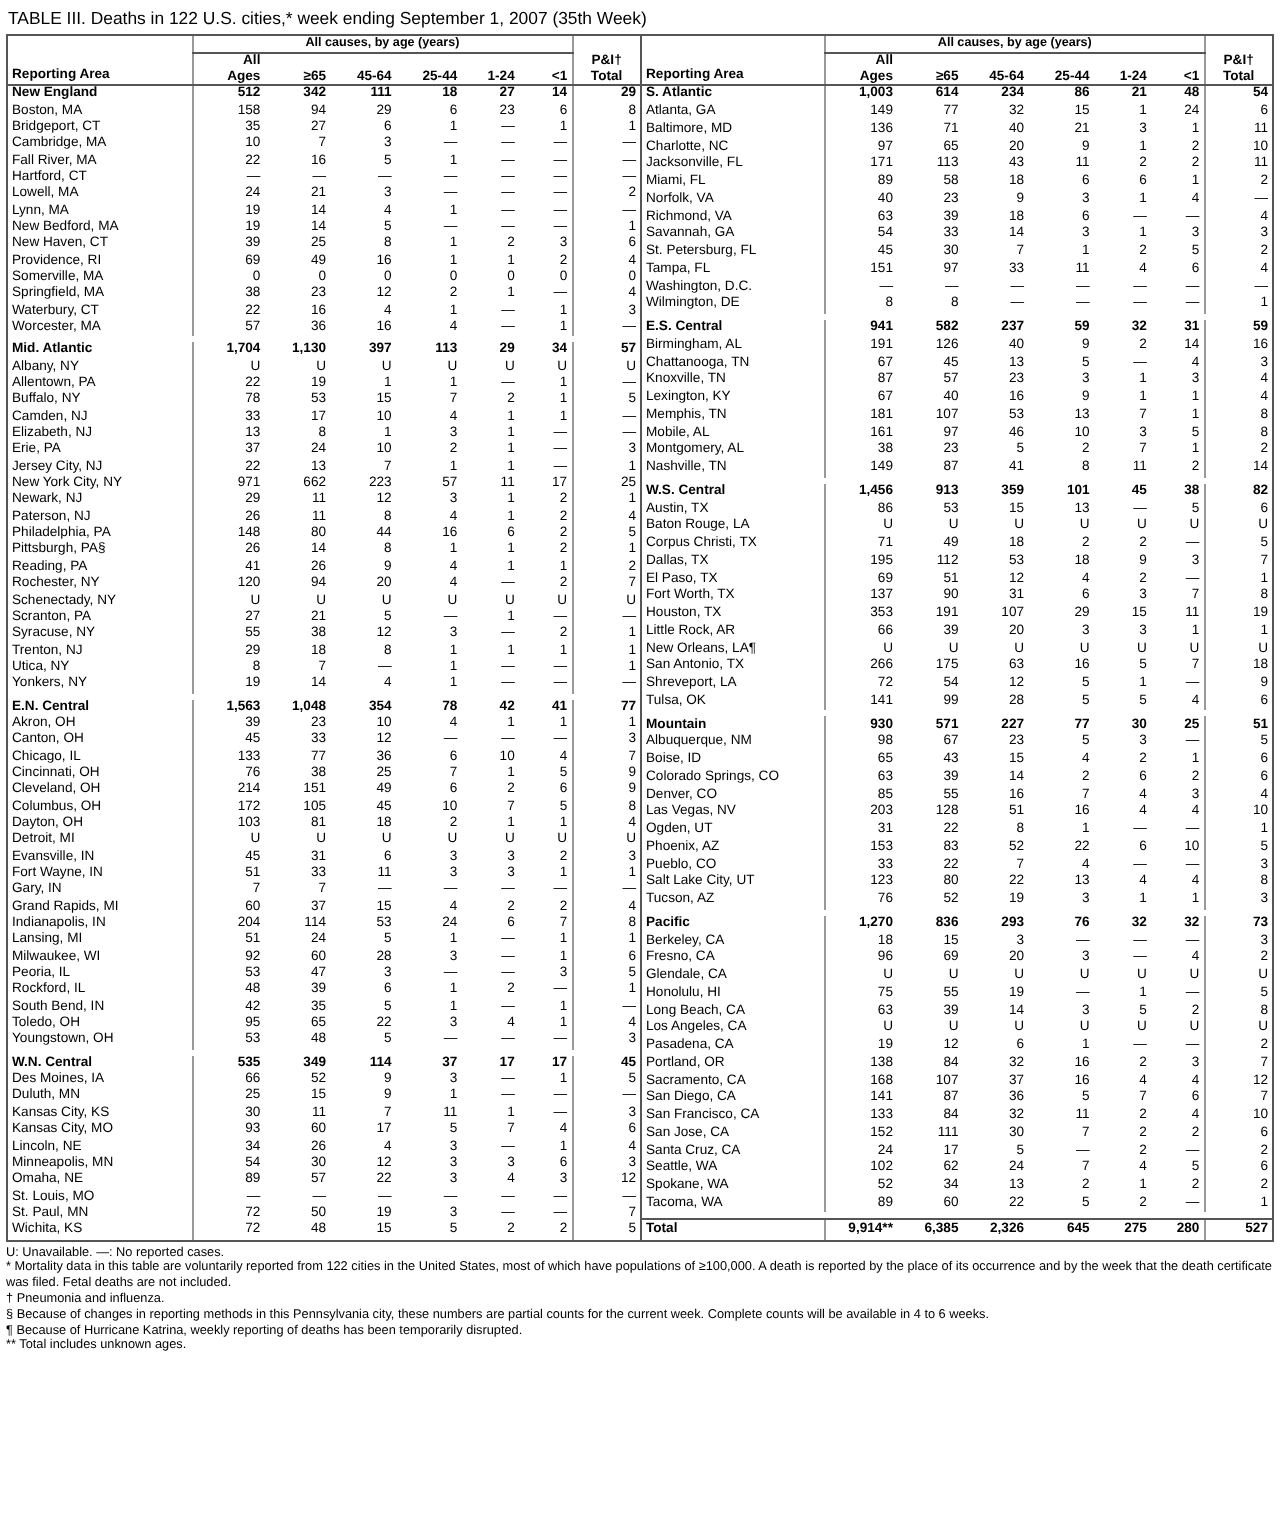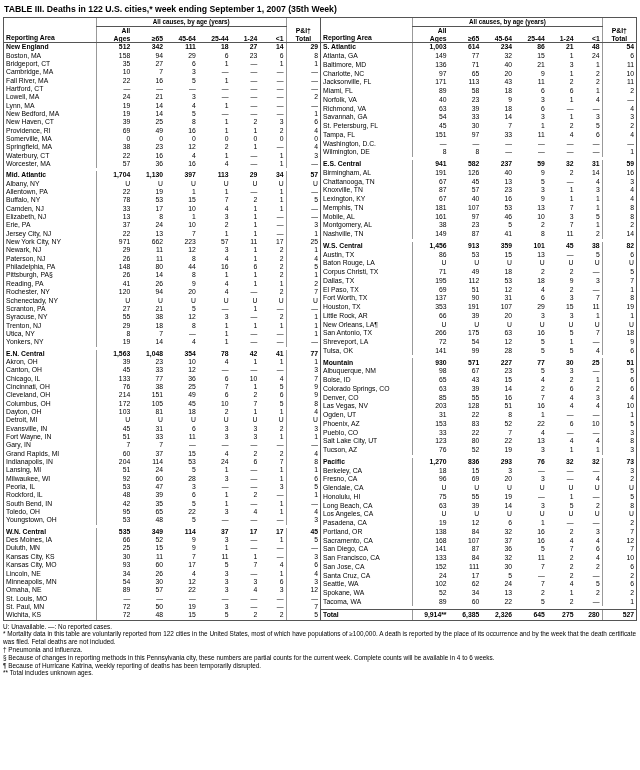--- a/index.html
+++ b/index.html
@@ -1,19 +1,19 @@
 <!DOCTYPE html>
 <html><head>
 <meta charset="utf-8">
 <style>
   html,body{margin:0;padding:0}
   body{width:640px;height:770px;overflow:hidden;background:#fff;color:#000;
        font-family:"Liberation Sans","DejaVu Sans",sans-serif;}
   .page{padding:4px 3px 0 3px}
-  .title{font-size:8.7px;font-weight:700;margin:0 0 3px 1px}
+  .title{font-size:8.7px;font-weight:400;margin:0 0 3px 1px}
   .tables{display:flex;border:1px solid #555}
   table{border-collapse:collapse;table-layout:fixed;width:50%}
   table.right{border-left:1px solid #555}
   th,td{padding:0 2px;font-size:6.8px;line-height:8.35px;white-space:nowrap;overflow:hidden;font-weight:400}
   thead th{font-weight:700;vertical-align:bottom}
   th.group{font-size:6.3px;text-align:center;border-bottom:1px solid #555;border-left:1px solid #999;line-height:8px}
   th.pi{border-left:1px solid #999;border-bottom:1px solid #555;text-align:center;white-space:pre-line;line-height:7.6px;vertical-align:bottom}
   th.blank{border:none}
   tr.cols th{border-bottom:1px solid #555}
   th.areah{text-align:left}

